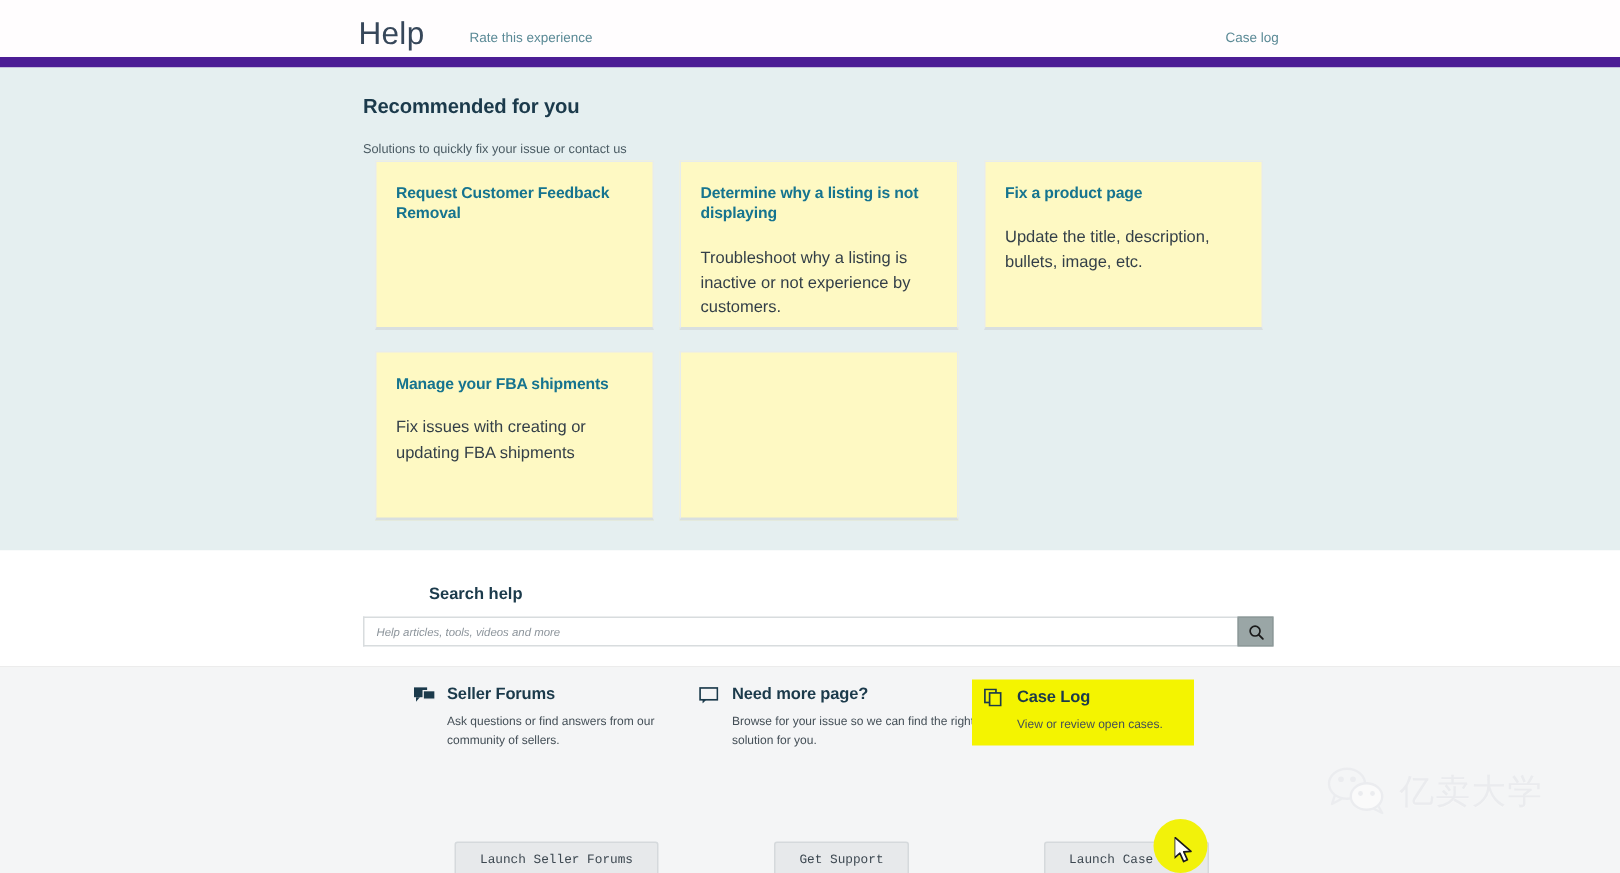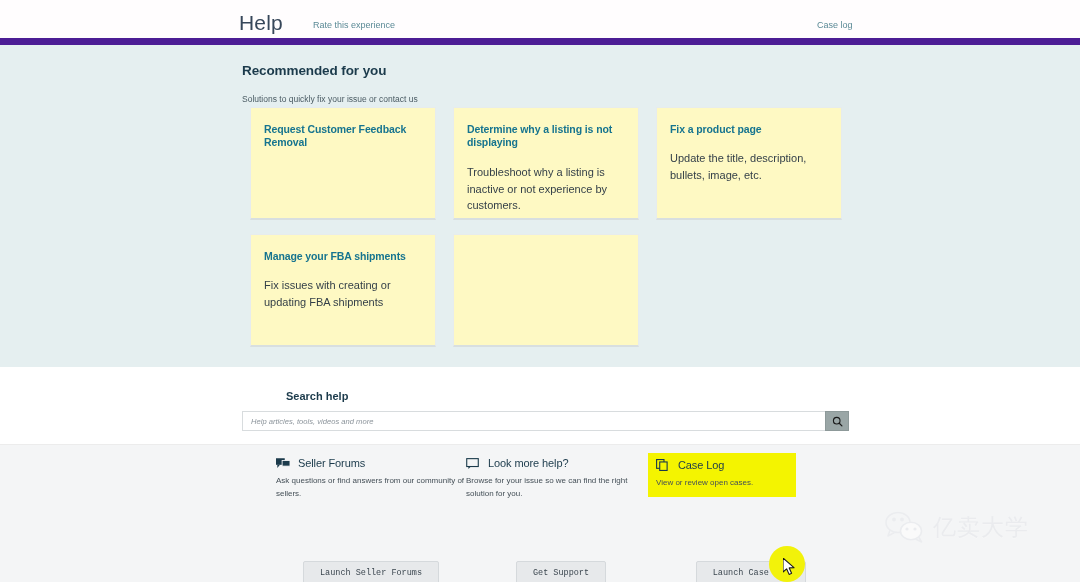--- a/index.html
+++ b/index.html
@@ -159,29 +159,30 @@
     position:absolute;
     left:276px; top:12px;
     display:flex;
     gap:0;
   }
   .bcol { width:190px; position:relative; }
   .bcol-head { display:flex; align-items:center; gap:8px; }
   .bcol-icon { width:14px; height:12px; flex:none; display:flex; align-items:center; }
   .bcol-title {
     font-size:11px;
-    font-weight:normal;
+    font-weight:bold;
     color:#1b3a4b;
     letter-spacing:-0.1px;
   }
   .bcol-desc {
     font-size:8px;
     color:#444f57;
     line-height:1.6;
     margin-top:6px;
+    margin-left:22px;
   }
   .bcol.highlight {
     background:#f4f400;
     padding:6px 8px 10px 8px;
     margin-left:-8px;
     margin-top:-4px;
     width:148px;
     height:44px;
   }
   .btn-row {
@@ -317,21 +318,21 @@
     </div>
 
     <div class="bcol">
       <div class="bcol-head">
         <span class="bcol-icon">
           <svg width="13" height="11" viewBox="0 0 14 12">
             <rect x="0.7" y="0.7" width="12.6" height="8.6" fill="none" stroke="#1b3a4b" stroke-width="1.2"></rect>
             <polygon points="2.5,9.3 2.5,12 5.2,9.3" fill="#1b3a4b"></polygon>
           </svg>
         </span>
-        <span class="bcol-title">Look more help?</span>
+        <span class="bcol-title">Need more page?</span>
       </div>
       <div class="bcol-desc">Browse for your issue so we can find the right solution for you.</div>
       <div class="btn-row">
         <button class="gbtn">Get Support</button>
       </div>
     </div>
 
     <div class="bcol">
       <div class="bcol highlight">
         <div class="bcol-head">

